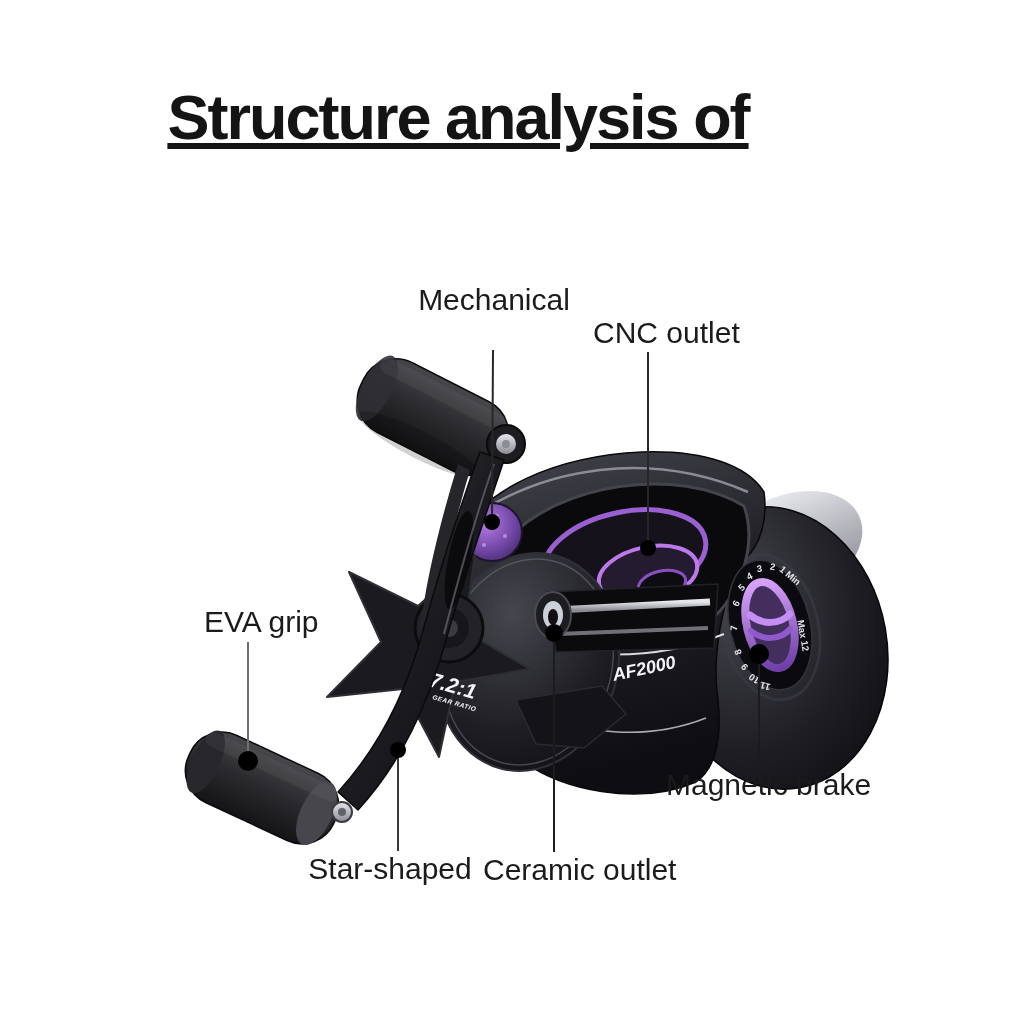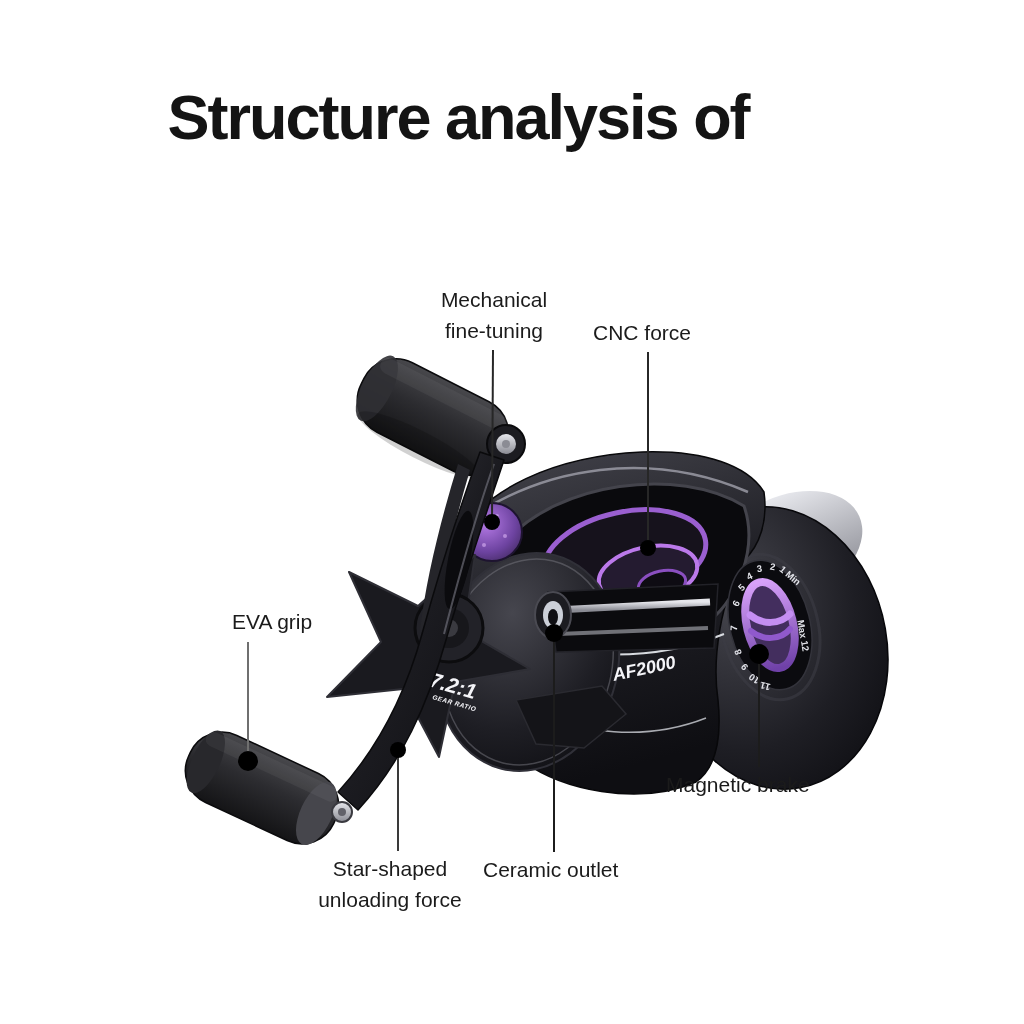--- a/index.html
+++ b/index.html
@@ -1,23 +1,23 @@
 <!DOCTYPE html>
 <html><head>
 <meta charset="utf-8">
 <style>
   html,body{margin:0;padding:0;background:#fff;}
   .stage{position:relative;width:1024px;height:1024px;background:#fff;overflow:hidden;
          font-family:"Liberation Sans",sans-serif;}
   .title{position:absolute;top:84px;left:0;width:916px;text-align:center;
-         font-weight:bold;font-size:63px;line-height:66px;letter-spacing:-2px;color:#141414;}
-  .callout{position:absolute;font-size:21px;line-height:31px;color:#1b1b1b;white-space:nowrap;}
+         font-weight:bold;font-size:63px;line-height:66px;letter-spacing:-2px;color:#141414;text-decoration:underline;}
+  .callout{position:absolute;font-size:30px;line-height:31px;color:#1b1b1b;white-space:nowrap;}
   .c-mech{left:403px;top:284px;width:182px;text-align:center;}
   .c-cnc{left:593px;top:317px;}
-  .c-eva{left:204px;top:606px;margin-left:28px;}
+  .c-eva{left:204px;top:606px;}
   .c-mag{left:666px;top:769px;}
   .c-cer{left:483px;top:854px;}
   .c-star{left:290px;top:853px;width:200px;text-align:center;}
   svg.reel{position:absolute;left:0;top:0;}
   .dialnum{font-family:"Liberation Sans",sans-serif;font-size:9.5px;font-weight:bold;fill:#e3e4ea;text-anchor:middle;}
   .onbody{font-family:"Liberation Sans",sans-serif;font-weight:bold;font-style:italic;fill:#f4f4f8;}
 </style>
 </head>
 <body>
 
@@ -194,24 +194,22 @@
       <line x1="554" y1="636" x2="554" y2="852" stroke="#1c1c1c" stroke-width="2"></line>
       <circle cx="554" cy="633" r="9" fill="#000000"></circle>
 
       <line x1="759" y1="658" x2="759" y2="767" stroke="#1c1c1c" stroke-width="2"></line>
       <circle cx="759" cy="654" r="10" fill="#000000"></circle>
     </g>
   </svg>
 
   <div class="callout c-mech">
     <div>Mechanical</div>
-    <div>fine-tuning</div>
   </div>
-  <div class="callout c-cnc">CNC force</div>
+  <div class="callout c-cnc">CNC outlet</div>
   <div class="callout c-eva">EVA grip</div>
   <div class="callout c-cer">Ceramic outlet</div>
   <div class="callout c-mag">Magnetic brake</div>
   <div class="callout c-star">
     <div>Star-shaped</div>
-    <div>unloading force</div>
   </div>
 
 </div>
 
 </body></html>

